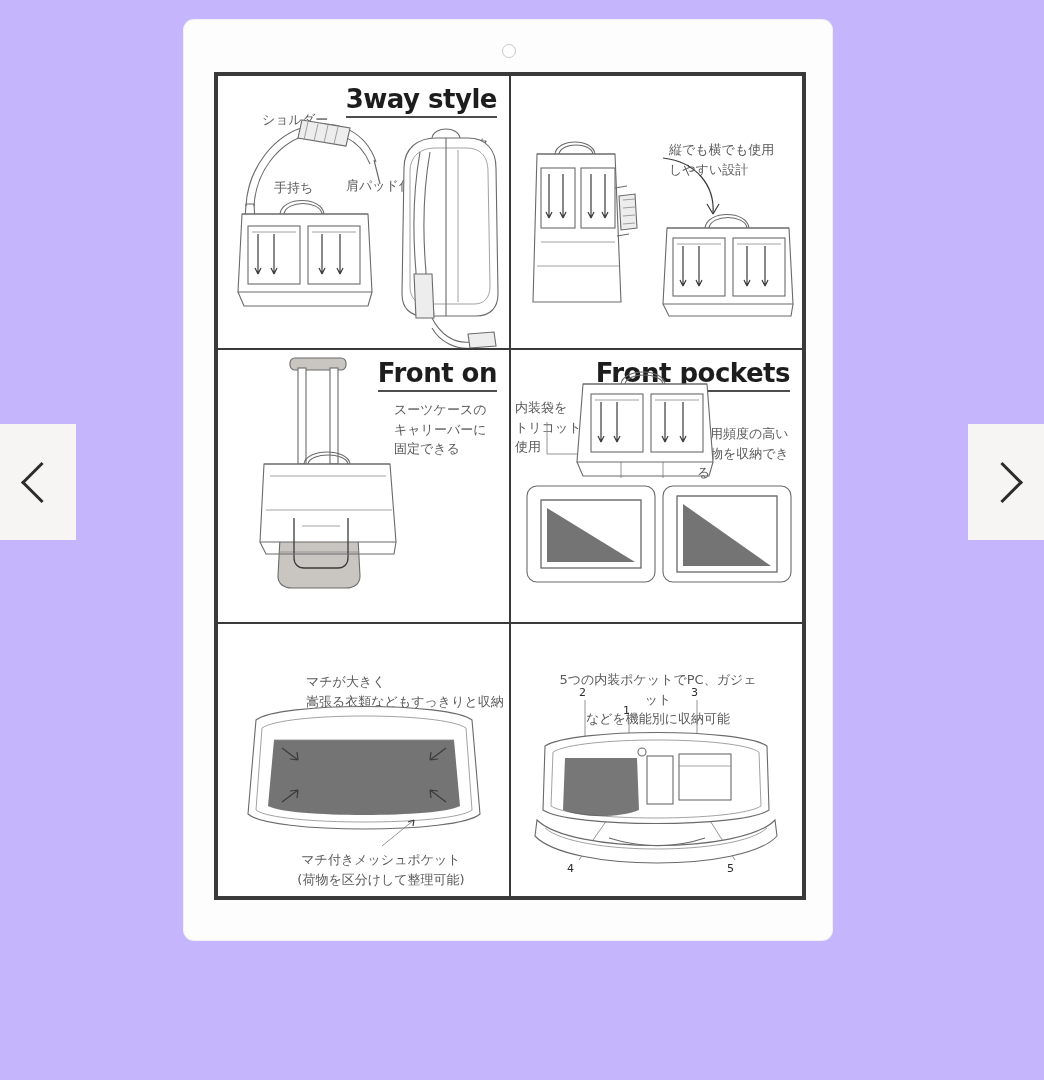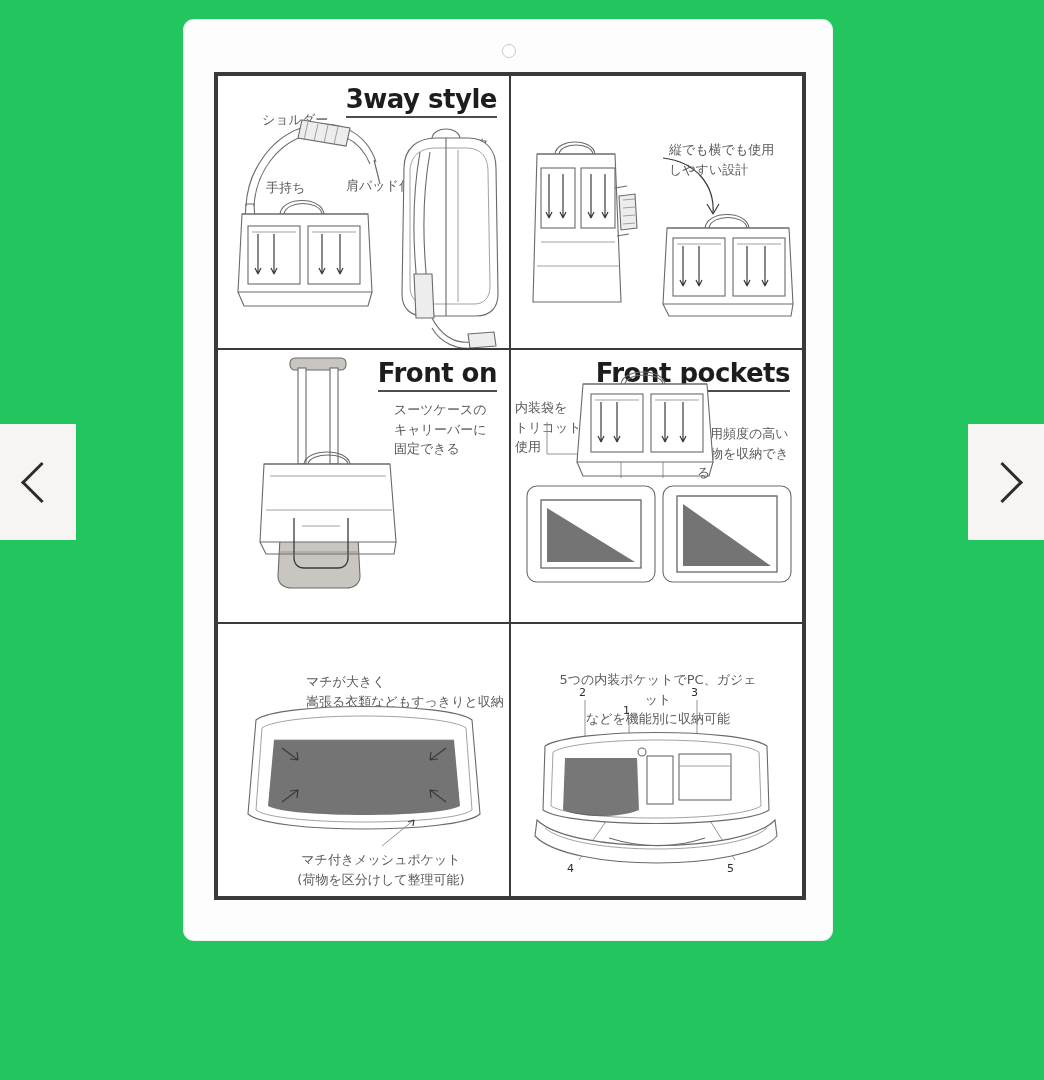--- a/index.html
+++ b/index.html
@@ -9,21 +9,21 @@
     width: 1044px;
     height: 1080px;
     overflow: hidden;
     font-family: "Liberation Sans", sans-serif;
   }
 
   #viewer {
     position: relative;
     width: 1044px;
     height: 1080px;
-    background: #22c55e;
+    background: #c4b5fd;
   }
 
   
   .nav-arrow {
     position: absolute;
     top: 424px;
     width: 76px;
     height: 116px;
     background: #f7f5f3;
     display: flex;
@@ -152,21 +152,21 @@
     <div class="card-hole"></div>
 
     <div class="grid">
 
       <div class="cell">
         <div class="cell-title">3way style</div>
 
         <div class="jp" style="left:44px; top:34px;">ショルダー</div>
         <div class="jp" style="left:128px; top:52px;margin-top:48px;">肩パッド付</div>
         <div class="jp" style="left:218px; top:58px;">リュック</div>
-        <div class="jp" style="left:48px; top:102px;">手持ち</div>
+        <div class="jp" style="left:56px; top:102px;">手持ち</div>
 
         <svg width="292" height="274" viewBox="0 0 292 274" style="position:absolute;left:0;top:0;">
 
           <path class="ln" d="M28 130 C30 92 56 58 90 50 C120 43 148 56 158 86"></path>
           <path class="ln" d="M36 130 C38 96 60 66 92 58 C118 52 142 63 152 88"></path>
           <path class="fillg" d="M84 44 L132 52 L128 70 L80 62 Z"></path>
           <path class="thin" d="M90 46 L86 64 M100 48 L96 65 M110 49 L106 67 M120 51 L116 68"></path>
           <path class="ln" d="M28 128 L26 160 L38 160 L36 128 Z"></path>
           <path class="ln" d="M156 84 L162 108"></path>
 

